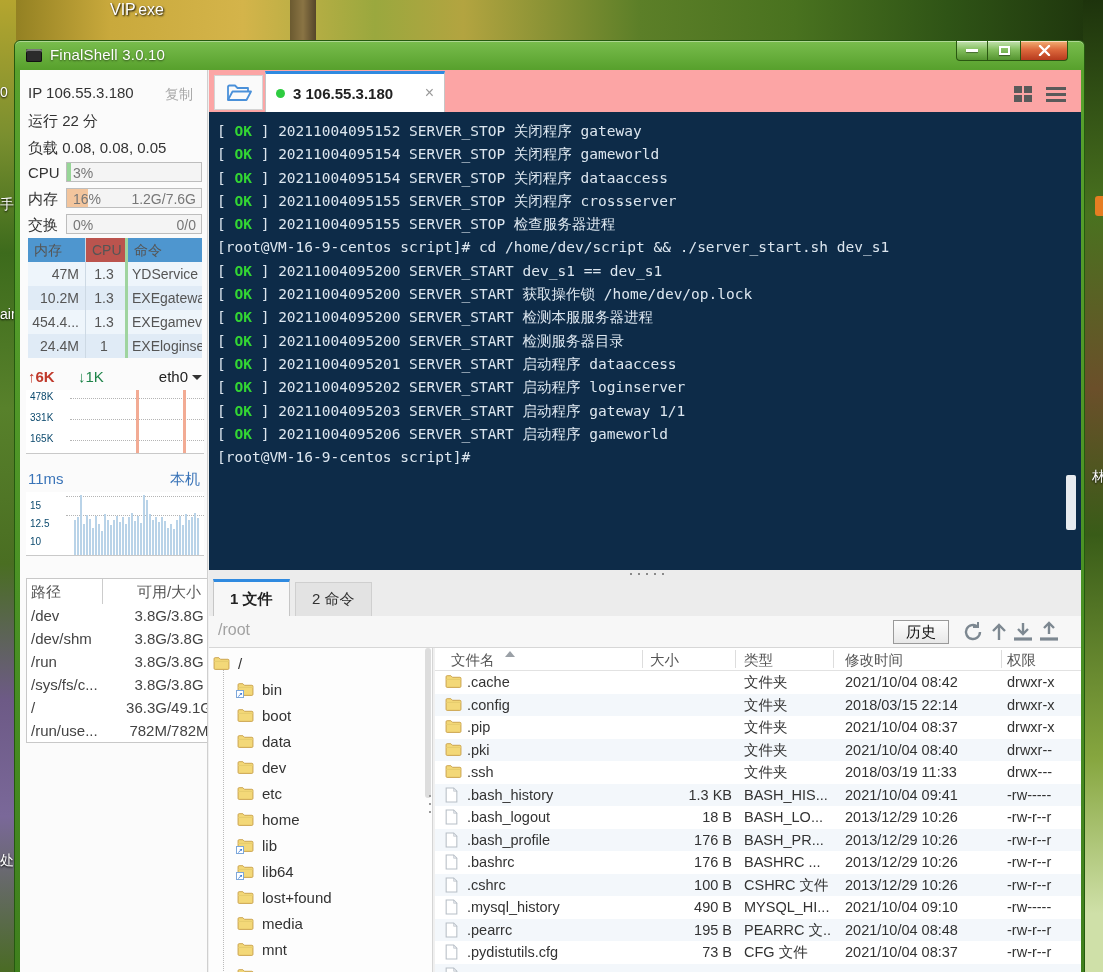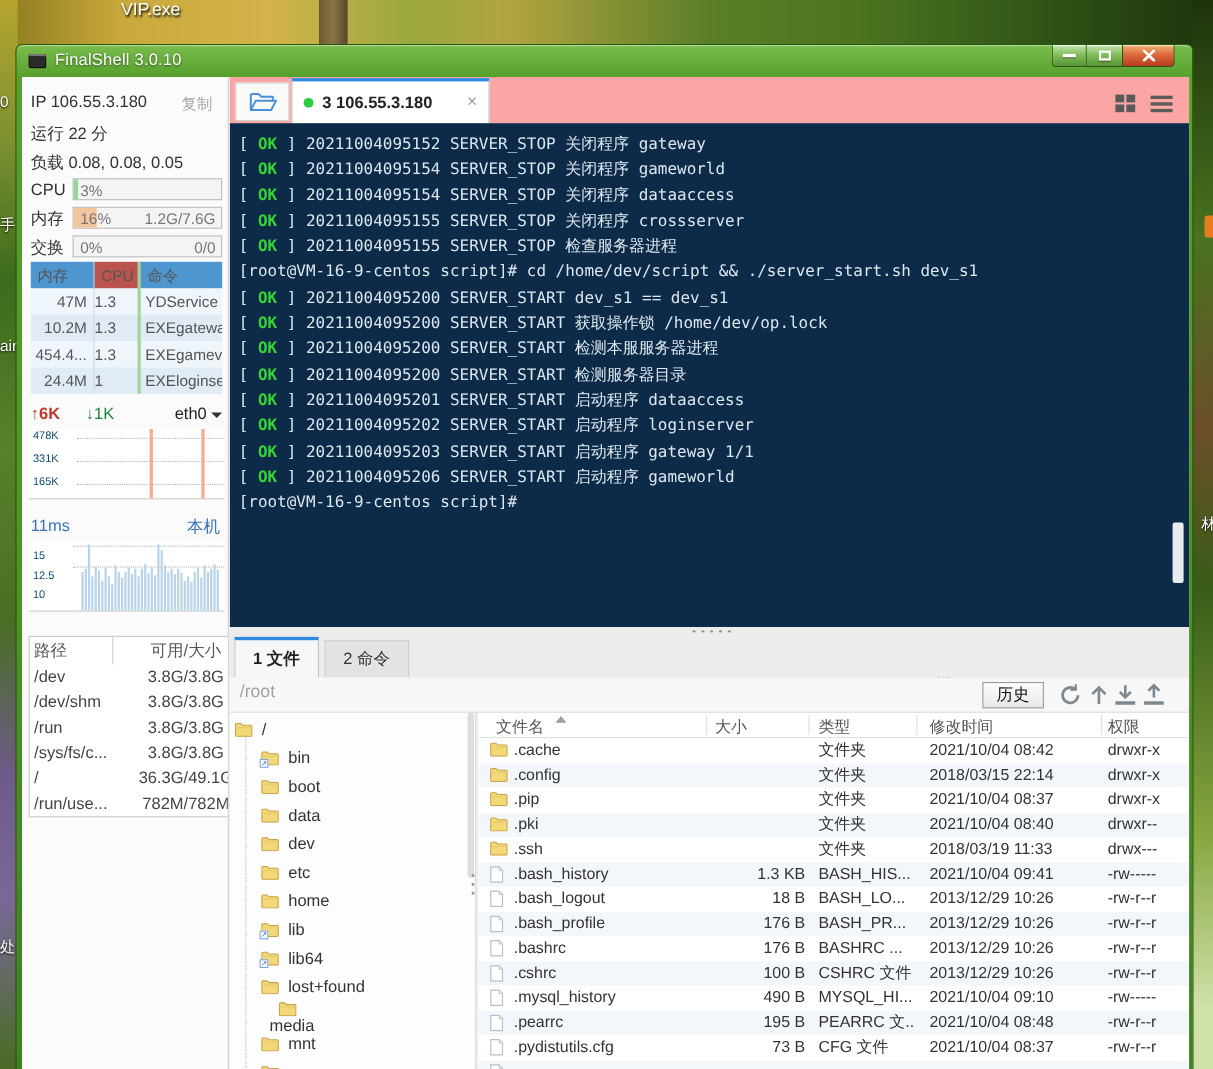--- a/index.html
+++ b/index.html
@@ -44,21 +44,21 @@
   .meter-label{position:absolute;left:0;top:2px;font-size:15px;color:#333}
   .meter{position:absolute;left:38px;top:0;width:136px;height:20px;border:1px solid #bdbdbd;background:#f4f4f4;overflow:hidden}
   .meter .fill{position:absolute;left:0;top:0;bottom:0}
   .meter .pct{position:absolute;left:6px;top:2px;font-size:14px;color:#777}
   .meter .det{position:absolute;right:5px;top:2px;font-size:14px;color:#777}
 
   .ptable{position:absolute;left:8px;top:168px;width:174px;height:121px;font-size:14px}
   .prow{display:flex;height:24px;line-height:24px}
   .prow.hdr{color:#fff}
   .pc-mem{width:58px;padding-right:6px;text-align:right}
-  .pc-cpu{width:42px;padding-right:3px;text-align:left;position:relative}
+  .pc-cpu{width:42px;padding-right:3px;text-align:center;position:relative}
   .pc-cmd{flex:1;padding-left:4px;overflow:hidden;white-space:nowrap}
   .prow.hdr .pc-mem,.prow.hdr .pc-cmd{background:#4e96cf;text-align:left;padding-left:6px}
   .prow.hdr .pc-cpu{background:#bb544e;text-align:left;padding-left:6px}
   .prow.r0{background:#eef5fb}
   .prow.r1{background:#e0ebf6}
   .prow .pc-mem{border-right:1px solid #cdd9e4;color:#555}
   .prow .pc-cpu{border-right:3px solid #9fd49f;color:#555}
   .prow .pc-cmd{color:#555}
 
   .net-hdr{position:absolute;left:8px;top:298px;width:174px;height:20px;font-size:15px}
@@ -572,21 +572,21 @@
           </div>
           <div class="titem" style="top: 236px; left: 28px;">
             <span class="lnk-badge">
               <svg width="17" height="14" viewBox="0 0 16 13">
                 <path d="M1 2.5 L1 11.5 Q1 12.5 2 12.5 L14 12.5 Q15 12.5 15 11.5 L15 4 Q15 3 14 3 L7 3 L5.5 1.5 L2 1.5 Q1 1.5 1 2.5 Z" fill="#f3d878" stroke="#c9a14b" stroke-width="0.9"></path>
                 <path d="M1 5 h14" stroke="#e6cc6e" stroke-width="1"></path>
               </svg>
             </span>
             <span class="nm">lost+found</span>
           </div>
-          <div class="titem" style="top: 262px; left: 28px; flex-direction: column;">
+          <div class="titem" style="top: 262px; left: 28px;">
             <span class="lnk-badge">
               <svg width="17" height="14" viewBox="0 0 16 13">
                 <path d="M1 2.5 L1 11.5 Q1 12.5 2 12.5 L14 12.5 Q15 12.5 15 11.5 L15 4 Q15 3 14 3 L7 3 L5.5 1.5 L2 1.5 Q1 1.5 1 2.5 Z" fill="#f3d878" stroke="#c9a14b" stroke-width="0.9"></path>
                 <path d="M1 5 h14" stroke="#e6cc6e" stroke-width="1"></path>
               </svg>
             </span>
             <span class="nm">media</span>
           </div>
           <div class="titem" style="top: 288px; left: 28px;">
             <span class="lnk-badge">

